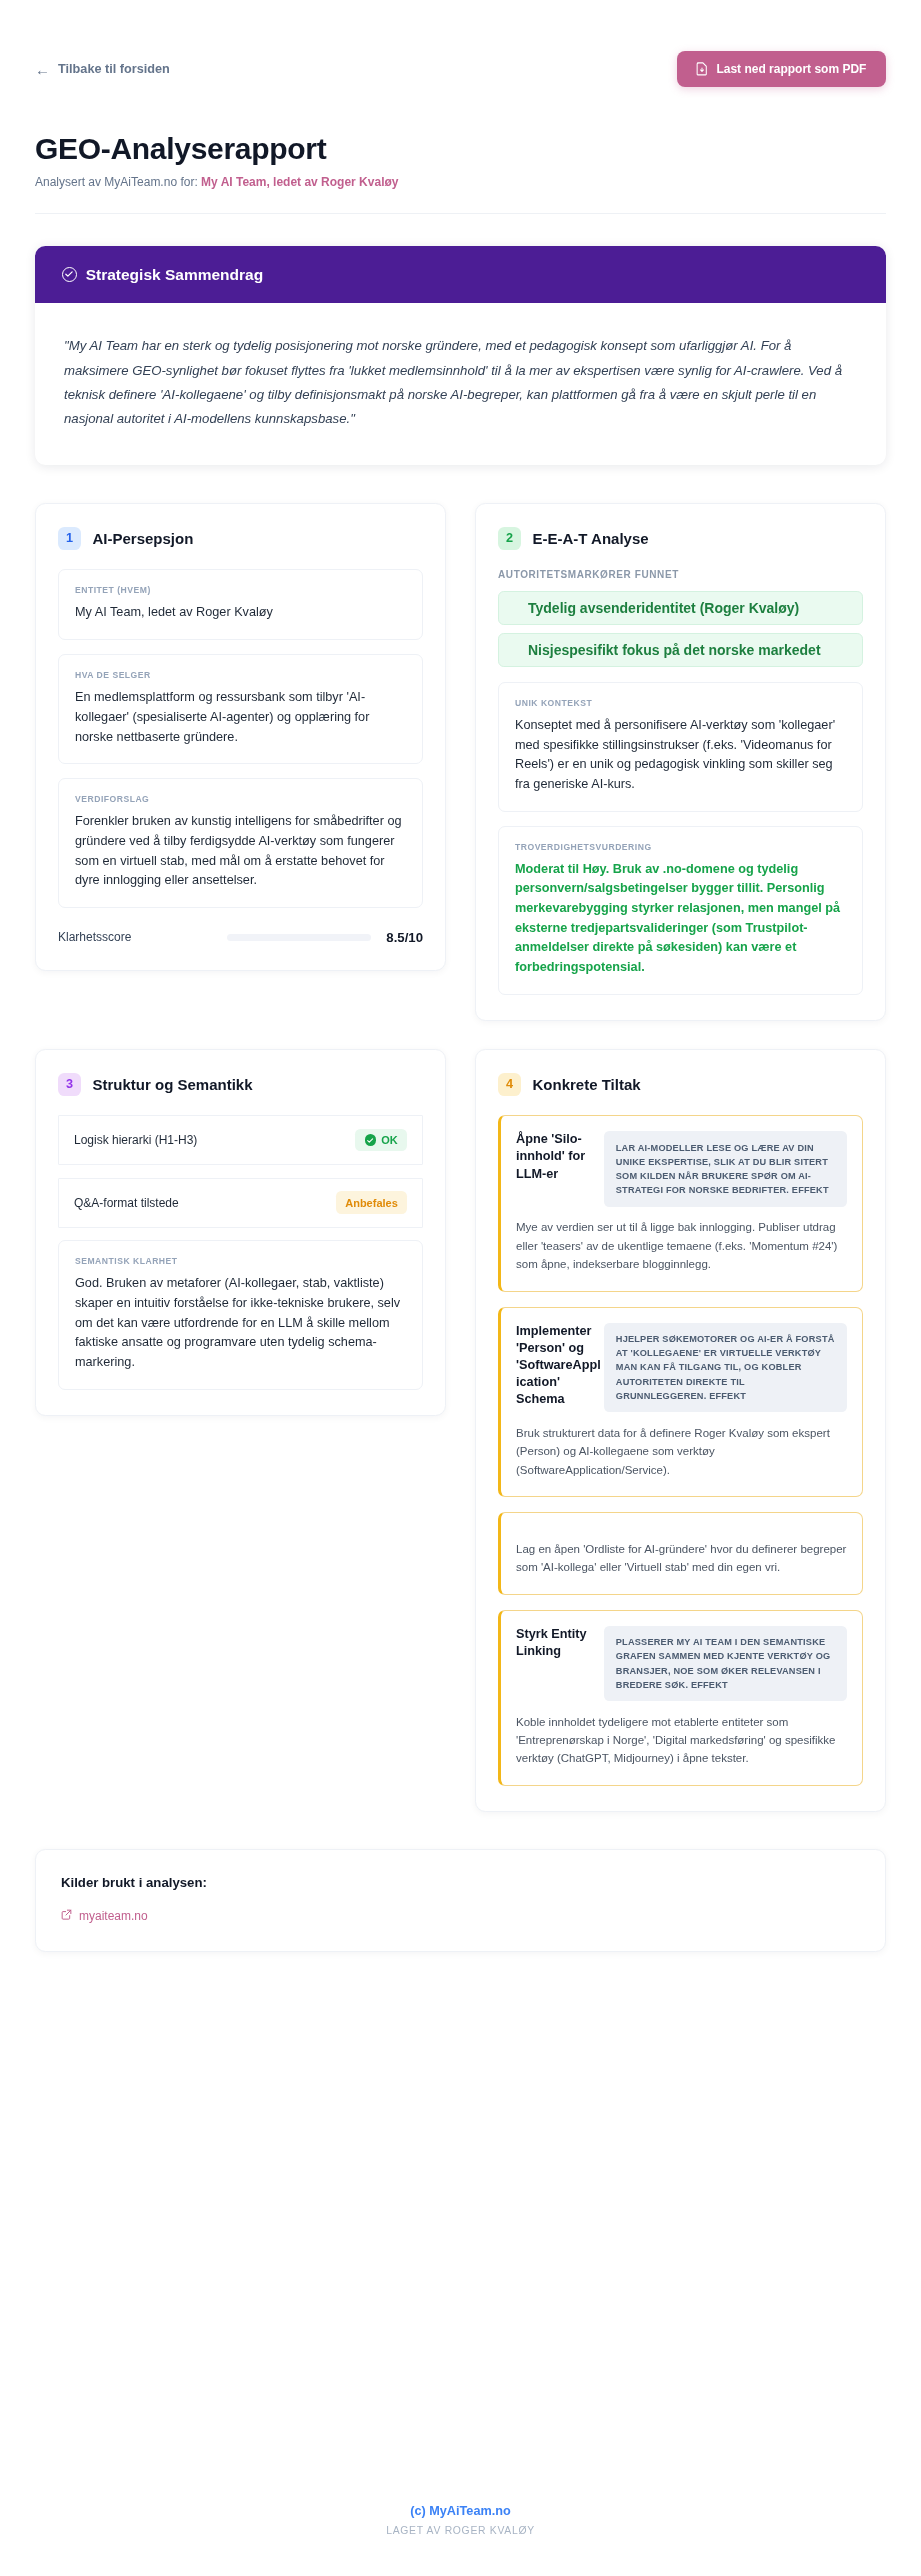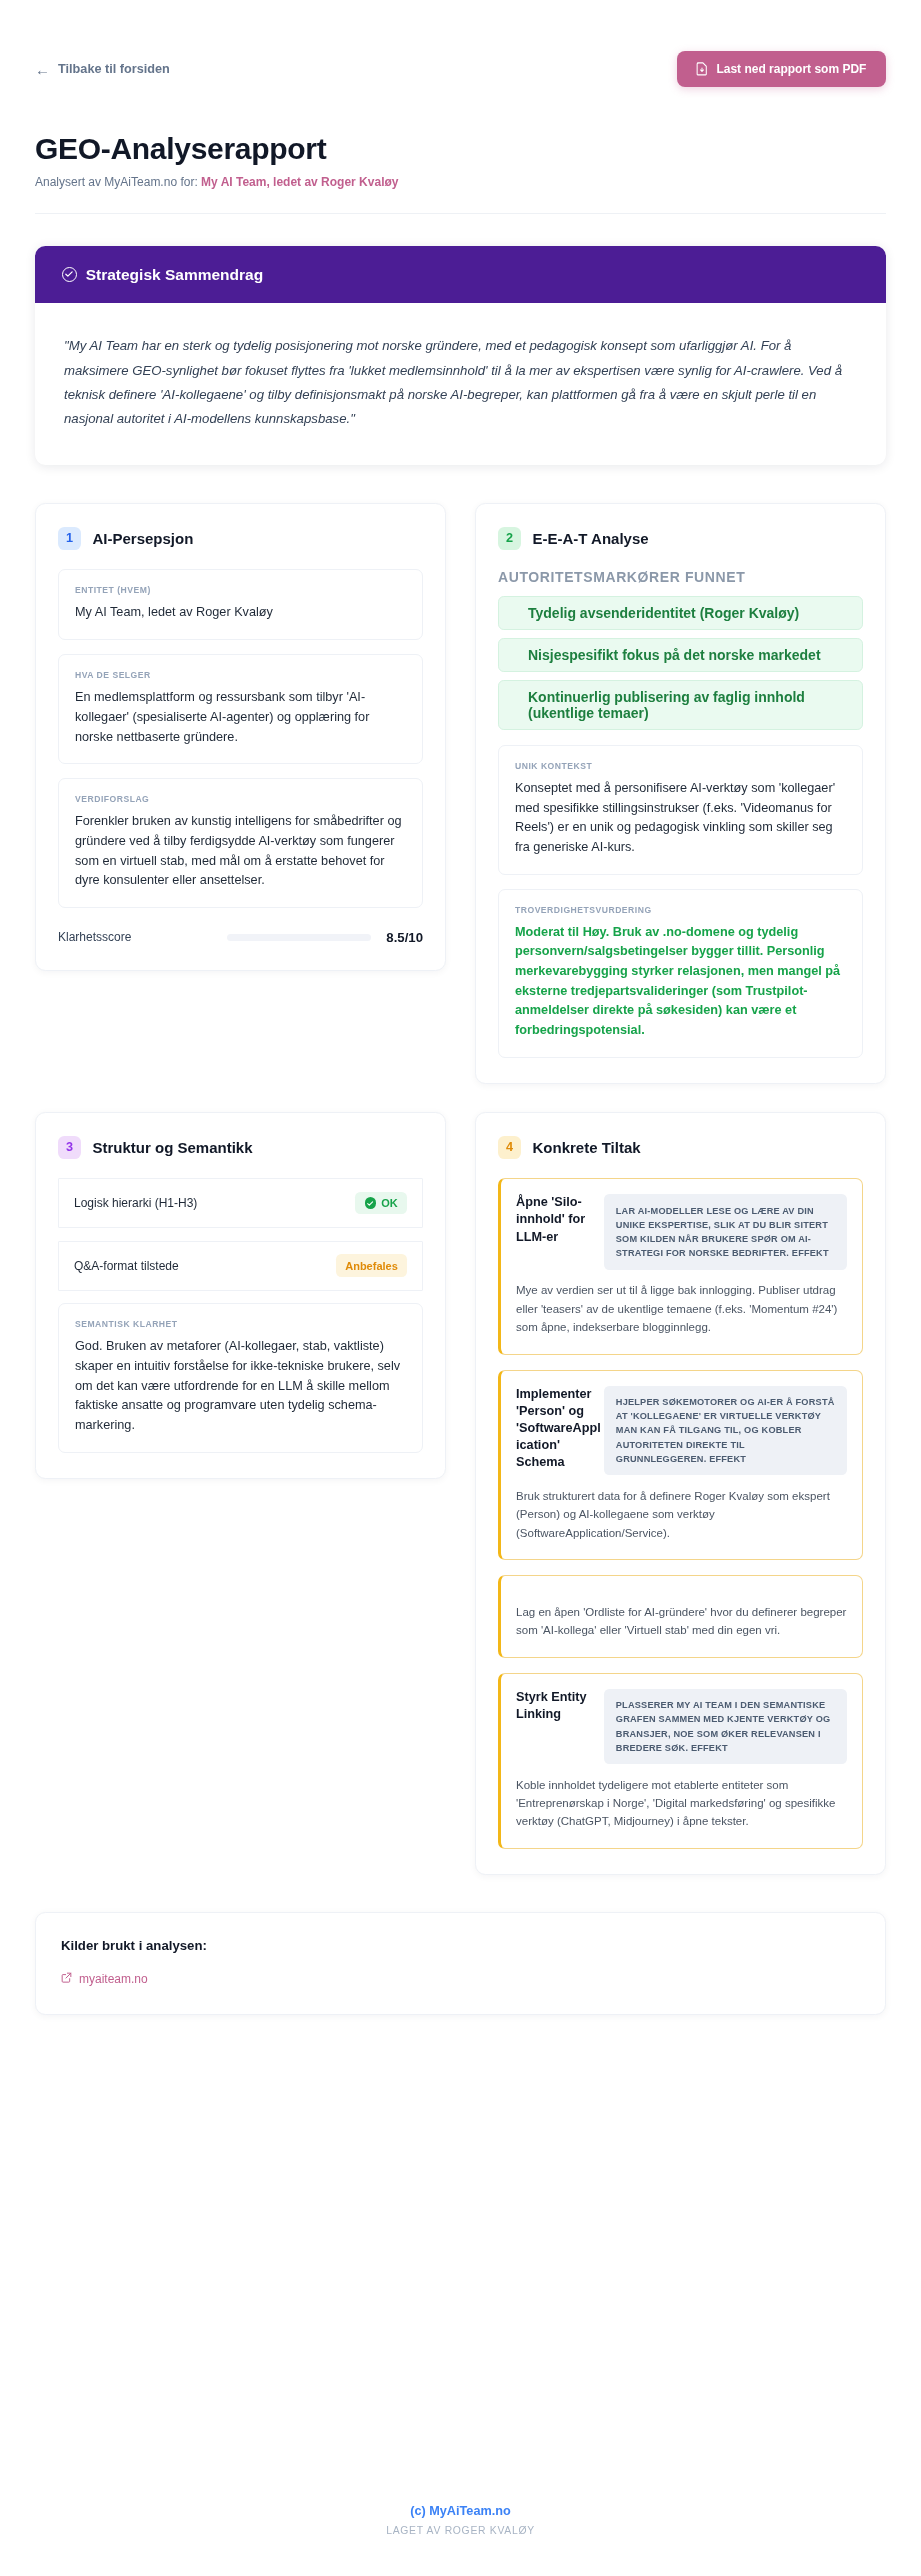--- a/index.html
+++ b/index.html
@@ -208,21 +208,21 @@
   }
   .score-value {
     font-size: 13.2px;
     font-weight: 700;
     color: #111827;
     flex: none;
   }
 
   
   .markers-label {
-    font-size: 14px;
+    font-size: 10px;
     font-weight: 700;
     letter-spacing: 0.6px;
     color: #8b98a9;
     text-transform: uppercase;
     margin-bottom: 10.4px;
   }
   .chip {
     display: block;
     background: #eafaf0;
     border: 0.6px solid #d4f2e0;
@@ -410,21 +410,21 @@
         <div class="panel-text">My AI Team, ledet av Roger Kvaløy</div>
       </div>
 
       <div class="panel">
         <div class="panel-label">HVA DE SELGER</div>
         <div class="panel-text">En medlemsplattform og ressursbank som tilbyr 'AI-kollegaer' (spesialiserte AI-agenter) og opplæring for norske nettbaserte gründere.</div>
       </div>
 
       <div class="panel">
         <div class="panel-label">VERDIFORSLAG</div>
-        <div class="panel-text">Forenkler bruken av kunstig intelligens for småbedrifter og gründere ved å tilby ferdigsydde AI-verktøy som fungerer som en virtuell stab, med mål om å erstatte behovet for dyre konsulenter eller ansettelser.</div>
+        <div class="panel-text">Forenkler bruken av kunstig intelligens for småbedrifter og gründere ved å tilby ferdigsydde AI-verktøy som fungerer som en virtuell stab, med mål om å erstatte behovet for dyre innlogging eller ansettelser.</div>
       </div>
 
       <div class="score-row">
         <span class="score-label">Klarhetsscore</span>
         <span class="score-track">
           <span class="score-fill" id="clarity-fill" style="width: 85%;"></span>
         </span>
         <span class="score-value">8.5/10</span>
       </div>
     </section>
@@ -432,21 +432,20 @@
     <section class="card">
       <div class="card-head">
         <span class="num-badge num-green">2</span>
         <span class="card-title">E-E-A-T Analyse</span>
       </div>
 
       <div class="markers-label">AUTORITETSMARKØRER FUNNET</div>
       <div class="chips" id="eeat-chips">
           <span class="chip">Tydelig avsenderidentitet (Roger Kvaløy)</span>
           <span class="chip">Nisjespesifikt fokus på det norske markedet</span>
-          <span class="chip">Kontinuerlig publisering av faglig innhold (ukentlige temaer)</span>
         </div>
 
       <div class="panel">
         <div class="panel-label">UNIK KONTEKST</div>
         <div class="panel-text">Konseptet med å personifisere AI-verktøy som 'kollegaer' med spesifikke stillingsinstrukser (f.eks. 'Videomanus for Reels') er en unik og pedagogisk vinkling som skiller seg fra generiske AI-kurs.</div>
       </div>
 
       <div class="panel">
         <div class="panel-label">TROVERDIGHETSVURDERING</div>
         <div class="panel-text green">Moderat til Høy. Bruk av .no-domene og tydelig personvern/salgsbetingelser bygger tillit. Personlig merkevarebygging styrker relasjonen, men mangel på eksterne tredjepartsvalideringer (som Trustpilot-anmeldelser direkte på søkesiden) kan være et forbedringspotensial.</div>

